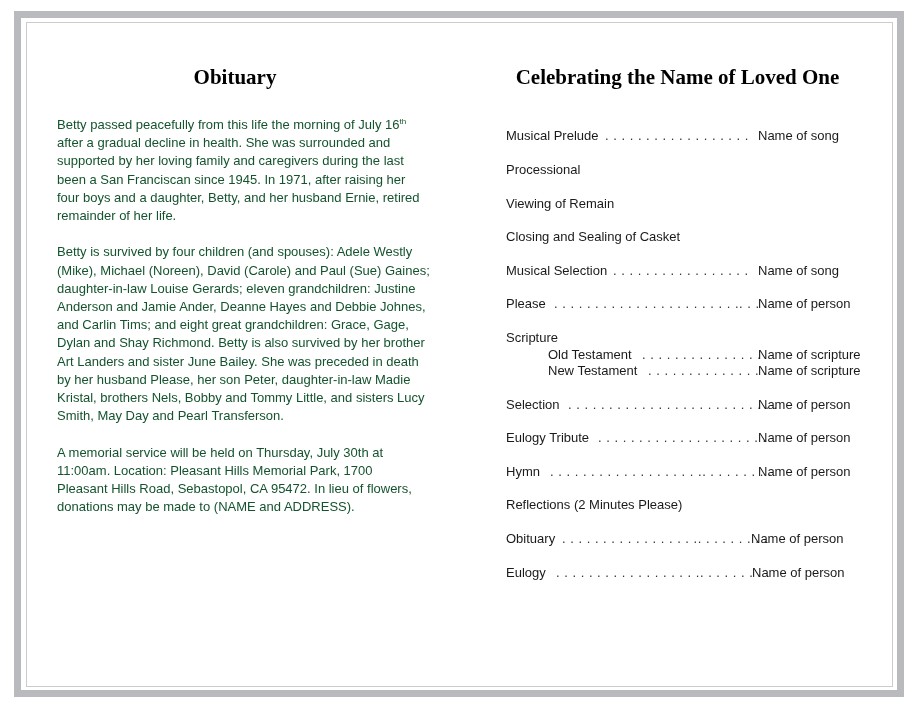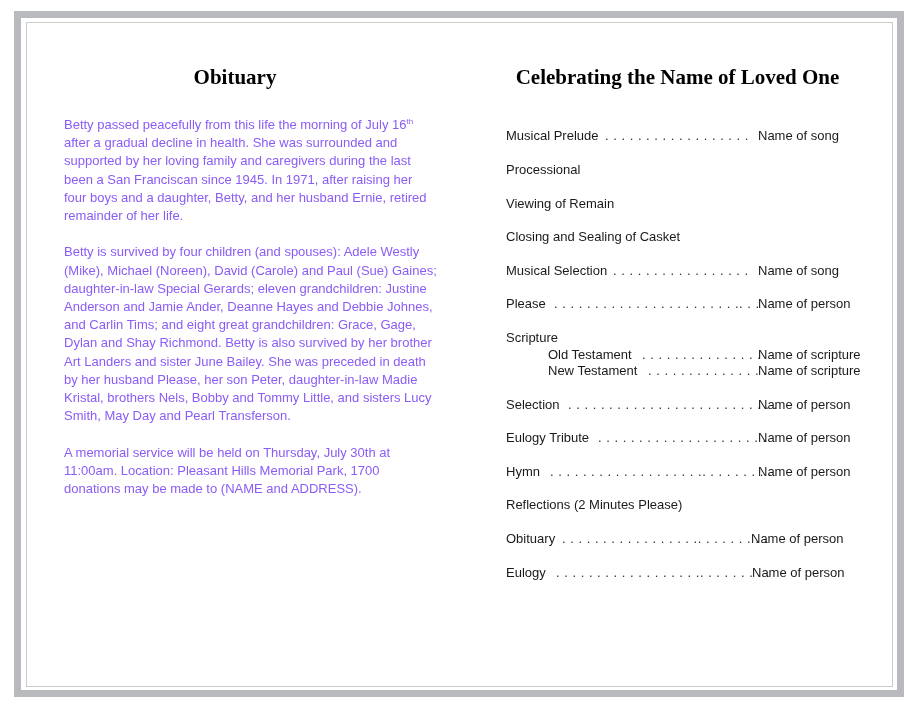--- a/index.html
+++ b/index.html
@@ -9,22 +9,22 @@
                  border: 7px solid #b9babd; background: #fff; }
   .inner-frame { position: absolute; left: 26px; top: 22px; width: 865px; height: 663px;
                  border: 1px solid #c9cecd; background: #fff; }
   .page { position: absolute; inset: 0; }
 
   .heading { position: absolute; font-family: "Liberation Serif", serif; font-weight: bold;
              font-size: 21px; color: #000; text-align: center; margin: 0; white-space: nowrap; }
   #left-heading { left: 57px; width: 356px; top: 65px; }
   #right-heading { left: 500px; width: 355px; top: 65px; }
 
-  .obit-body { position: absolute; left: 64px; top: 116px; width: 380px;
-               font-size: 13px; line-height: 18.2px; color: #8b5cf6; }
+  .obit-body { position: absolute; left: 57px; top: 116px; width: 380px;
+               font-size: 13px; line-height: 18.2px; color: #14532d; }
   .obit-body p { margin: 0 0 18.2px 0; }
   .obit-body .line { display: block; white-space: nowrap; }
   sup { font-size: 8px; vertical-align: 5px; line-height: 0; }
 
   .program { position: absolute; left: 506px; top: 127px; width: 370px;
              font-size: 13px; color: #1a1a1a; }
   .row { position: absolute; left: 0; white-space: nowrap; height: 17px; line-height: 17px; }
   .row .label { position: absolute; left: 0; }
   .row .dots { position: absolute; letter-spacing: 0.5px; color: #333; }
   .row .value { position: absolute; }
@@ -43,32 +43,33 @@
         <span class="line">Betty passed peacefully from this life the morning of July 16<sup>th</sup></span>
         <span class="line">after a gradual decline in health.  She was surrounded and</span>
         <span class="line">supported by her loving family and caregivers during the last</span>
         <span class="line">been a San Franciscan since 1945.  In 1971, after raising her</span>
         <span class="line">four boys and a daughter, Betty, and her husband Ernie, retired</span>
         <span class="line">remainder of her life.</span>
       </p>
       <p>
         <span class="line">Betty is survived by four children (and spouses): Adele Westly</span>
         <span class="line">(Mike), Michael (Noreen), David (Carole) and Paul (Sue) Gaines;</span>
-        <span class="line">daughter-in-law Special Gerards;  eleven grandchildren: Justine</span>
+        <span class="line">daughter-in-law Louise Gerards;  eleven grandchildren: Justine</span>
         <span class="line">Anderson and Jamie Ander, Deanne Hayes and Debbie Johnes,</span>
         <span class="line">and Carlin Tims;  and eight great grandchildren: Grace, Gage,</span>
         <span class="line">Dylan and Shay Richmond.  Betty is also survived by her brother</span>
         <span class="line">Art Landers and sister June Bailey.  She was preceded in death</span>
         <span class="line">by her husband Please, her son Peter, daughter-in-law Madie</span>
         <span class="line">Kristal, brothers Nels, Bobby and Tommy Little, and sisters Lucy</span>
         <span class="line">Smith, May Day and Pearl Transferson.</span>
       </p>
       <p>
         <span class="line">A memorial service will be held on Thursday, July 30th at</span>
         <span class="line">11:00am.  Location:  Pleasant Hills Memorial Park, 1700</span>
+        <span class="line">Pleasant Hills Road, Sebastopol, CA 95472.  In lieu of flowers,</span>
         <span class="line">donations may be made to (NAME and ADDRESS).</span>
       </p>
     </div>
 
   <h1 class="heading" id="right-heading">Celebrating the Name of Loved One</h1>
   <div class="program" id="program">
       <div class="row" style="top: 0px;">
         <span class="label">Musical Prelude</span>
         <span class="dots" style="left: 99px;">. . . . . . . . . .  . . . . . . . .</span>
         <span class="value" style="left: 252px;">Name of song</span>

